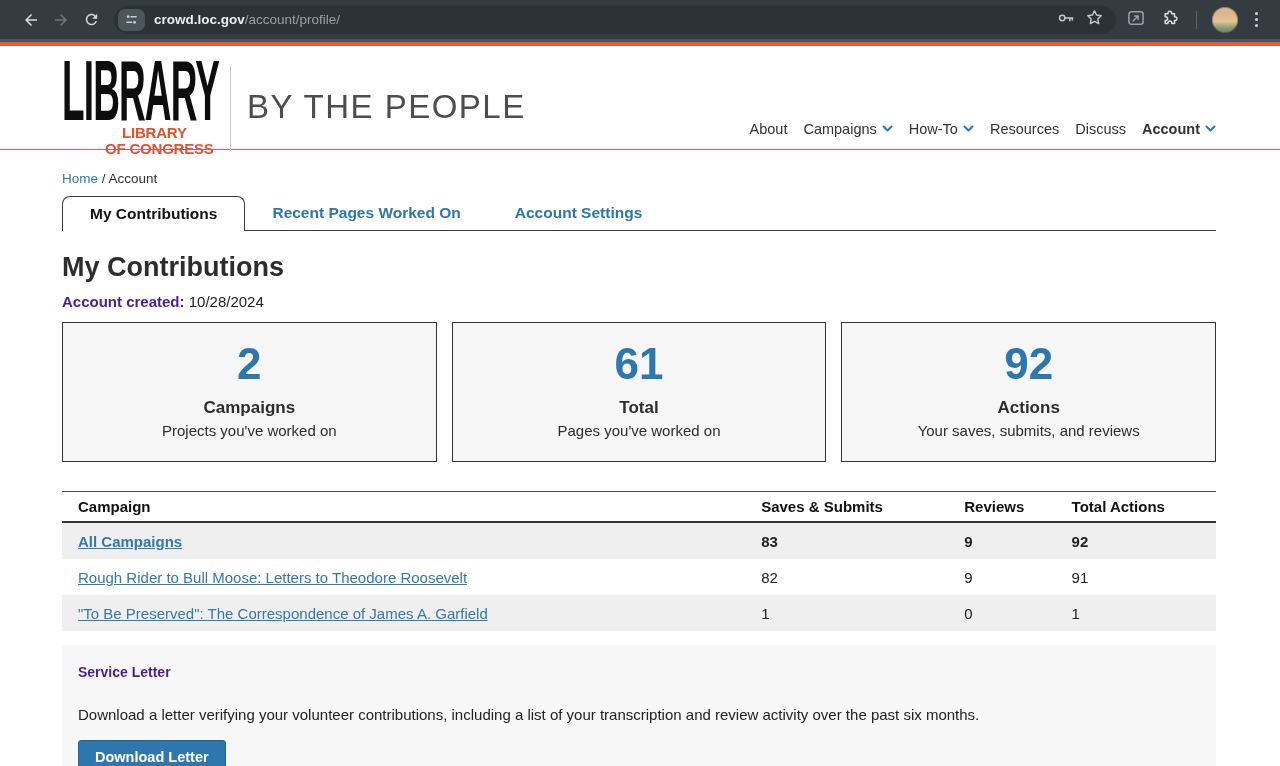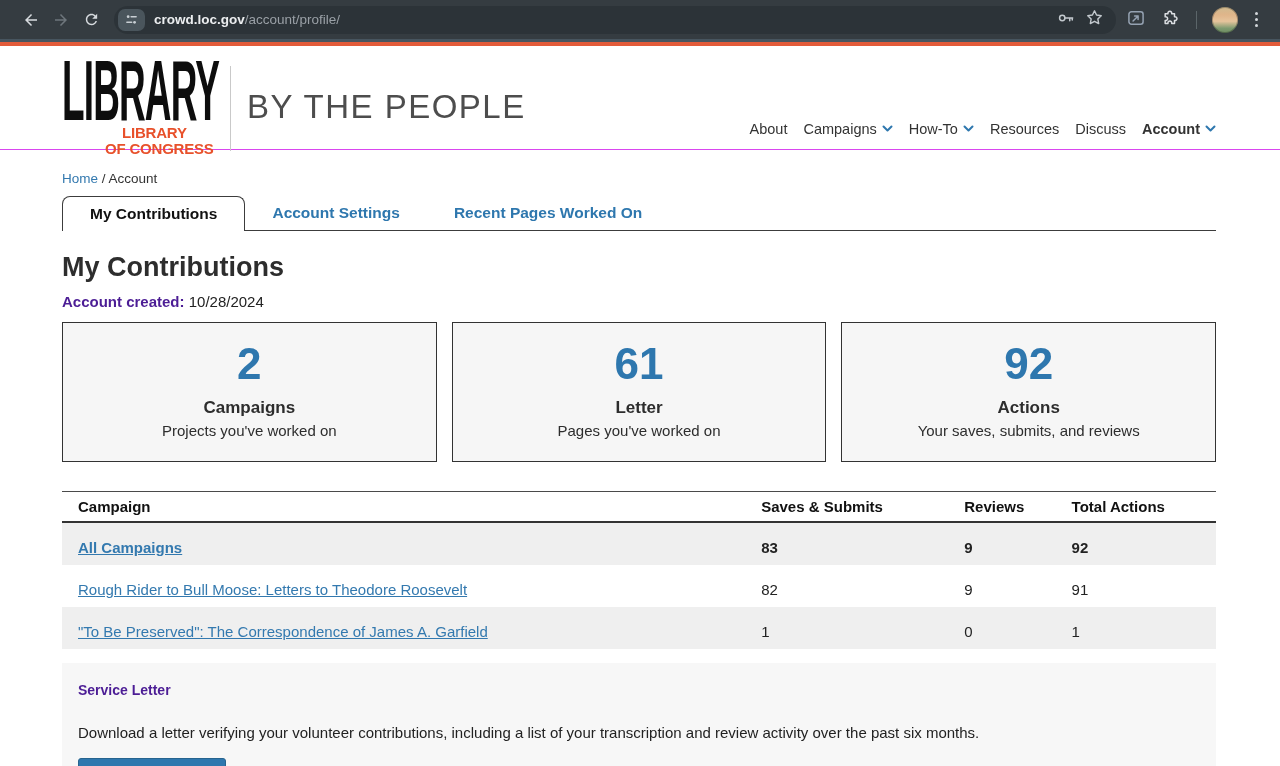--- a/index.html
+++ b/index.html
@@ -57,21 +57,21 @@
   .card { flex: 1; background: #f6f6f6; border: 1px solid #333; text-align: center; padding: 16px 0 22px; }
   .card-value { font-size: 44px; font-weight: bold; color: #2e77ae; line-height: 1.15; }
   .card-label { font-size: 17px; font-weight: bold; color: #2d2d2d; margin-top: 8px; }
   .card-desc { font-size: 15px; color: #2d2d2d; margin-top: 4px; }
 
   table.contrib { margin-top: 29px; width: 100%; border-collapse: collapse; }
   table.contrib thead tr { border-top: 1px solid #4a4a4a; border-bottom: 2px solid #333; }
   table.contrib th { font-size: 15px; font-weight: bold; text-align: left; color: #111; padding: 6px 0 6px 16px; }
   table.contrib col.c1 { width: 59.2%; } table.contrib col.c2 { width: 17.6%; }
   table.contrib col.c3 { width: 9.3%; }  table.contrib col.c4 { width: 13.9%; }
-  table.contrib td { font-size: 15px; color: #222; padding: 16px 0 9px 16px; }
+  table.contrib td { font-size: 15px; color: #222; padding: 10px 0 9px 16px; }
   table.contrib tbody tr.stripe { background: #efefef; }
   table.contrib tbody tr.totals td { font-weight: bold; }
   .camp-link { color: #3379af; text-decoration: underline; }
   tr.totals .camp-link { font-weight: bold; }
 
   .service { margin-top: 14px; background: #f7f7f7; padding: 19px 16px 24px; min-height: 118px; }
   .service-title { font-size: 14px; font-weight: bold; color: #4c1d95; }
   .service-desc { font-size: 15px; color: #222; margin-top: 26px; }
   .download-btn { display: inline-block; margin-top: 17px; background: #2e77ae; border: 1px solid #26648f;
     color: #ffffff; font-weight: bold; font-size: 14.5px; padding: 8px 16px; border-radius: 3px; cursor: pointer;
@@ -196,39 +196,39 @@
 </div>
 
 <div class="content">
 
   <div class="breadcrumb">
     <a class="bc-home" href="#">Home</a><span> / </span><span>Account</span>
   </div>
 
   <div class="tabs">
     <div class="tab active">My Contributions</div>
+    <div class="tab">Recent Pages Worked On</div>
     <div class="tab">Account Settings</div>
-    <div class="tab">Recent Pages Worked On</div>
   </div>
 
   <h1 class="page-title">My Contributions</h1>
 
   <div class="account-created">
     <b>Account created:</b><span> 10/28/2024</span>
   </div>
 
   <div class="cards">
     <div class="card">
       <div class="card-value">2</div>
       <div class="card-label">Campaigns</div>
       <div class="card-desc">Projects you've worked on</div>
     </div>
     <div class="card">
       <div class="card-value">61</div>
-      <div class="card-label">Letter</div>
+      <div class="card-label">Total</div>
       <div class="card-desc">Pages you've worked on</div>
     </div>
     <div class="card">
       <div class="card-value">92</div>
       <div class="card-label">Actions</div>
       <div class="card-desc">Your saves, submits, and reviews</div>
     </div>
   </div>
 
   <table class="contrib">

